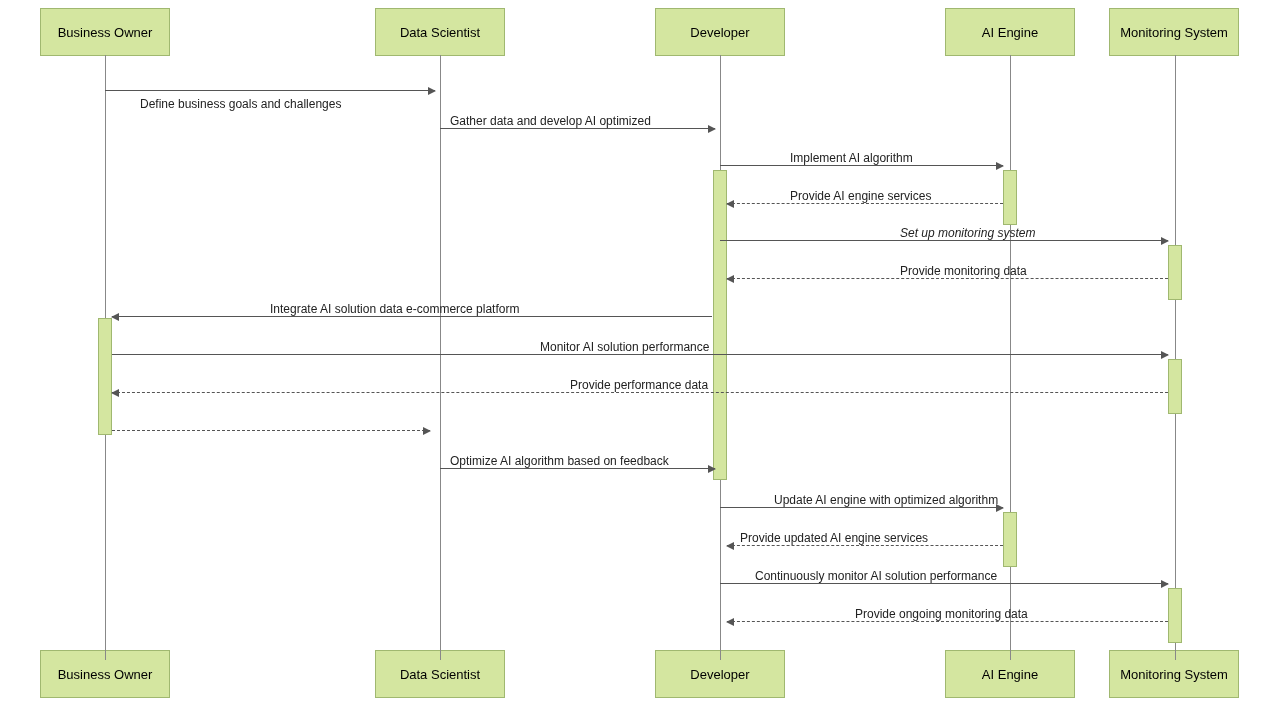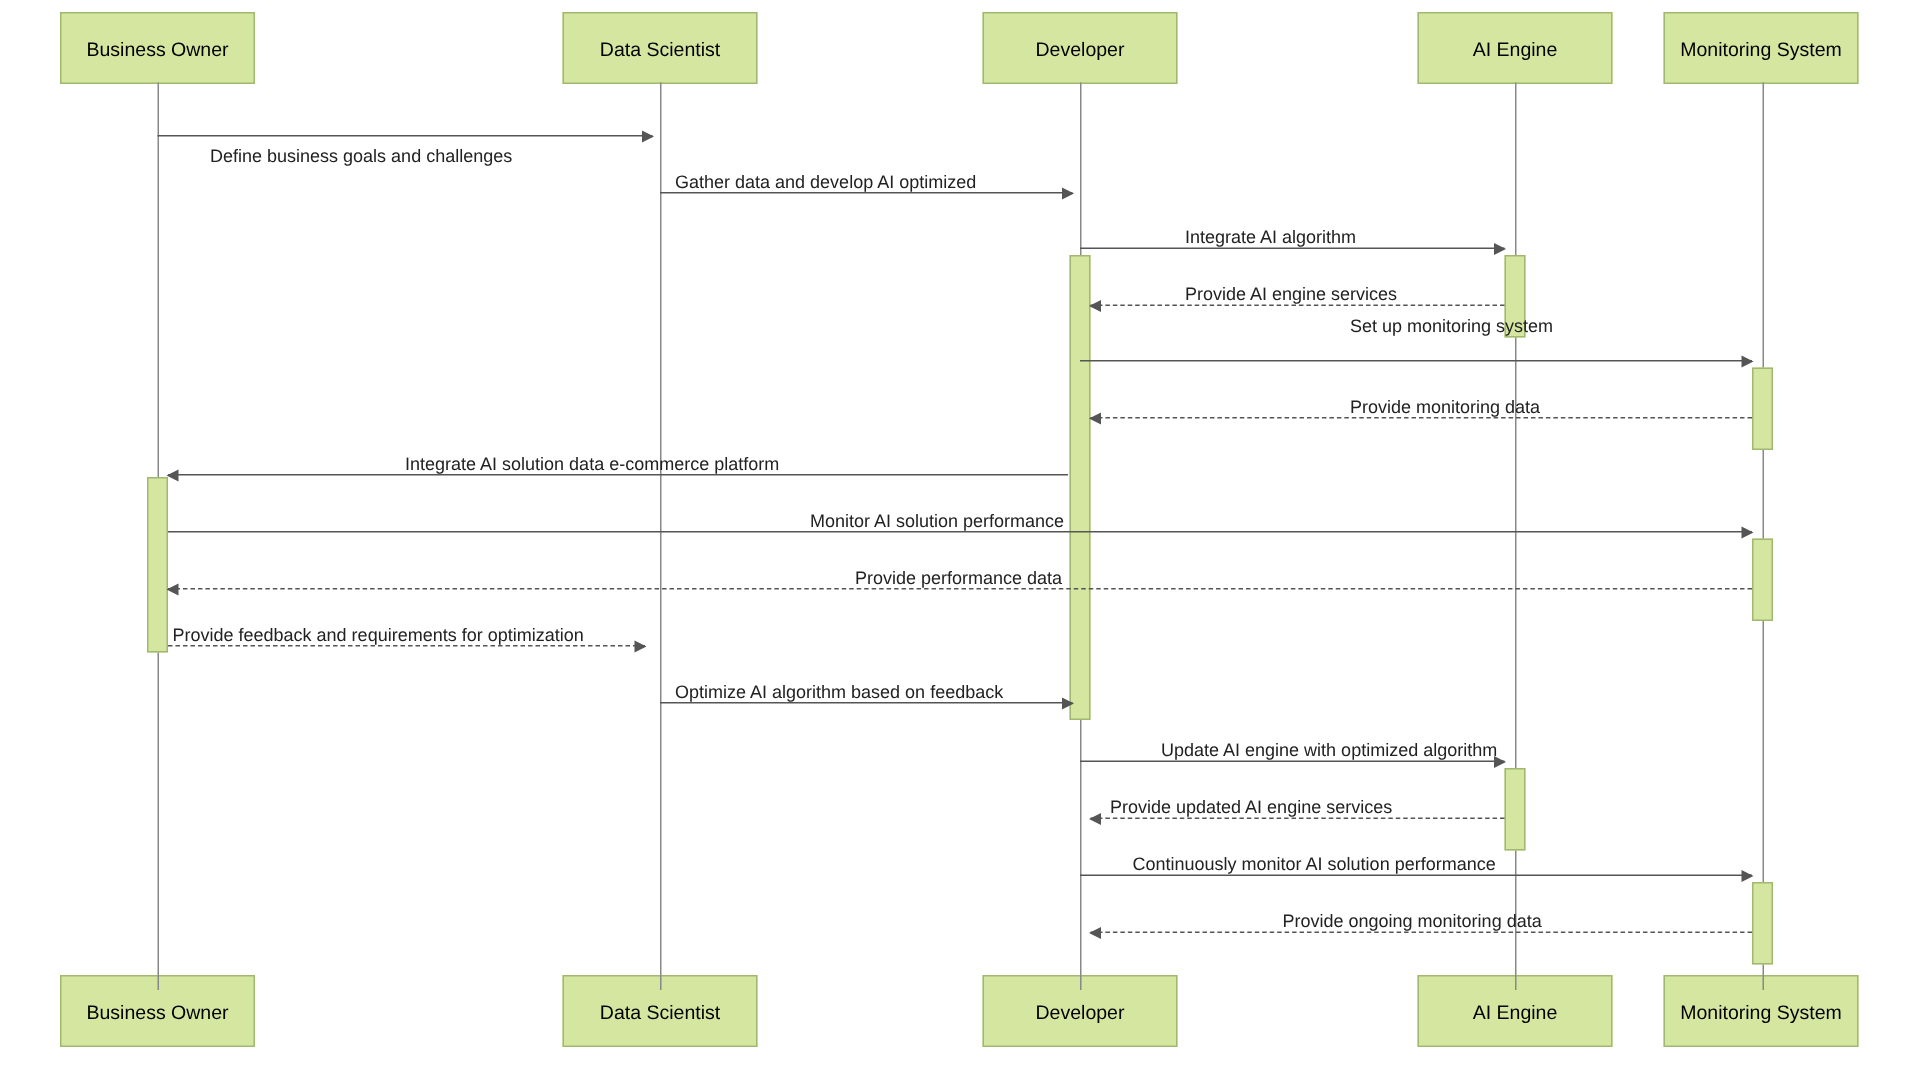--- a/index.html
+++ b/index.html
@@ -150,42 +150,41 @@
 
   <div class="activation-box" style="left:1168px; top:588px; height:55px;"></div>
 
   <div class="msg-line msg-solid arrow-right" style="left:105px; top:90px; width:330px;"></div>
   <div class="msg-label" style="left:140px; top:76px;margin-top:21px;">Define business goals and challenges</div>
 
   <div class="msg-line msg-solid arrow-right" style="left:440px; top:128px; width:275px;"></div>
   <div class="msg-label" style="left:450px; top:114px;">Gather data and develop AI optimized</div>
 
   <div class="msg-line msg-solid arrow-right" style="left:720px; top:165px; width:283px;"></div>
-  <div class="msg-label" style="left:790px; top:151px;">Integrate AI algorithm</div>
+  <div class="msg-label" style="left:790px; top:151px;">Implement AI algorithm</div>
 
   <div class="msg-line msg-dashed arrow-left" style="left:727px; top:203px; width:276px;"></div>
   <div class="msg-label" style="left:790px; top:189px;">Provide AI engine services</div>
 
   <div class="msg-line msg-solid arrow-right" style="left:720px; top:240px; width:448px;"></div>
-  <div class="msg-label" style="left:900px; top:210px;">Set up monitoring system</div>
+  <div class="msg-label" style="left:900px; top:226px;font-style:italic;">Set up monitoring system</div>
 
   <div class="msg-line msg-dashed arrow-left" style="left:727px; top:278px; width:441px;"></div>
   <div class="msg-label" style="left:900px; top:264px;">Provide monitoring data</div>
 
   <div class="msg-line msg-solid arrow-left" style="left:112px; top:316px; width:600px;"></div>
   <div class="msg-label" style="left:270px; top:302px;">Integrate AI solution data e-commerce platform</div>
 
   <div class="msg-line msg-solid arrow-right" style="left:112px; top:354px; width:1056px;"></div>
   <div class="msg-label" style="left:540px; top:340px;">Monitor AI solution performance</div>
 
   <div class="msg-line msg-dashed arrow-left" style="left:112px; top:392px; width:1056px;"></div>
   <div class="msg-label" style="left:570px; top:378px;">Provide performance data</div>
 
   <div class="msg-line msg-dashed arrow-right" style="left:112px; top:430px; width:318px;"></div>
-  <div class="msg-label" style="left:115px; top:416px;">Provide feedback and requirements for optimization</div>
 
   <div class="msg-line msg-solid arrow-right" style="left:440px; top:468px; width:275px;"></div>
   <div class="msg-label" style="left:450px; top:454px;">Optimize AI algorithm based on feedback</div>
 
   <div class="msg-line msg-solid arrow-right" style="left:720px; top:507px; width:283px;"></div>
   <div class="msg-label" style="left:730px; top:493px;margin-left:44px;">Update AI engine with optimized algorithm</div>
 
   <div class="msg-line msg-dashed arrow-left" style="left:727px; top:545px; width:276px;"></div>
   <div class="msg-label" style="left:740px; top:531px;">Provide updated AI engine services</div>
 

